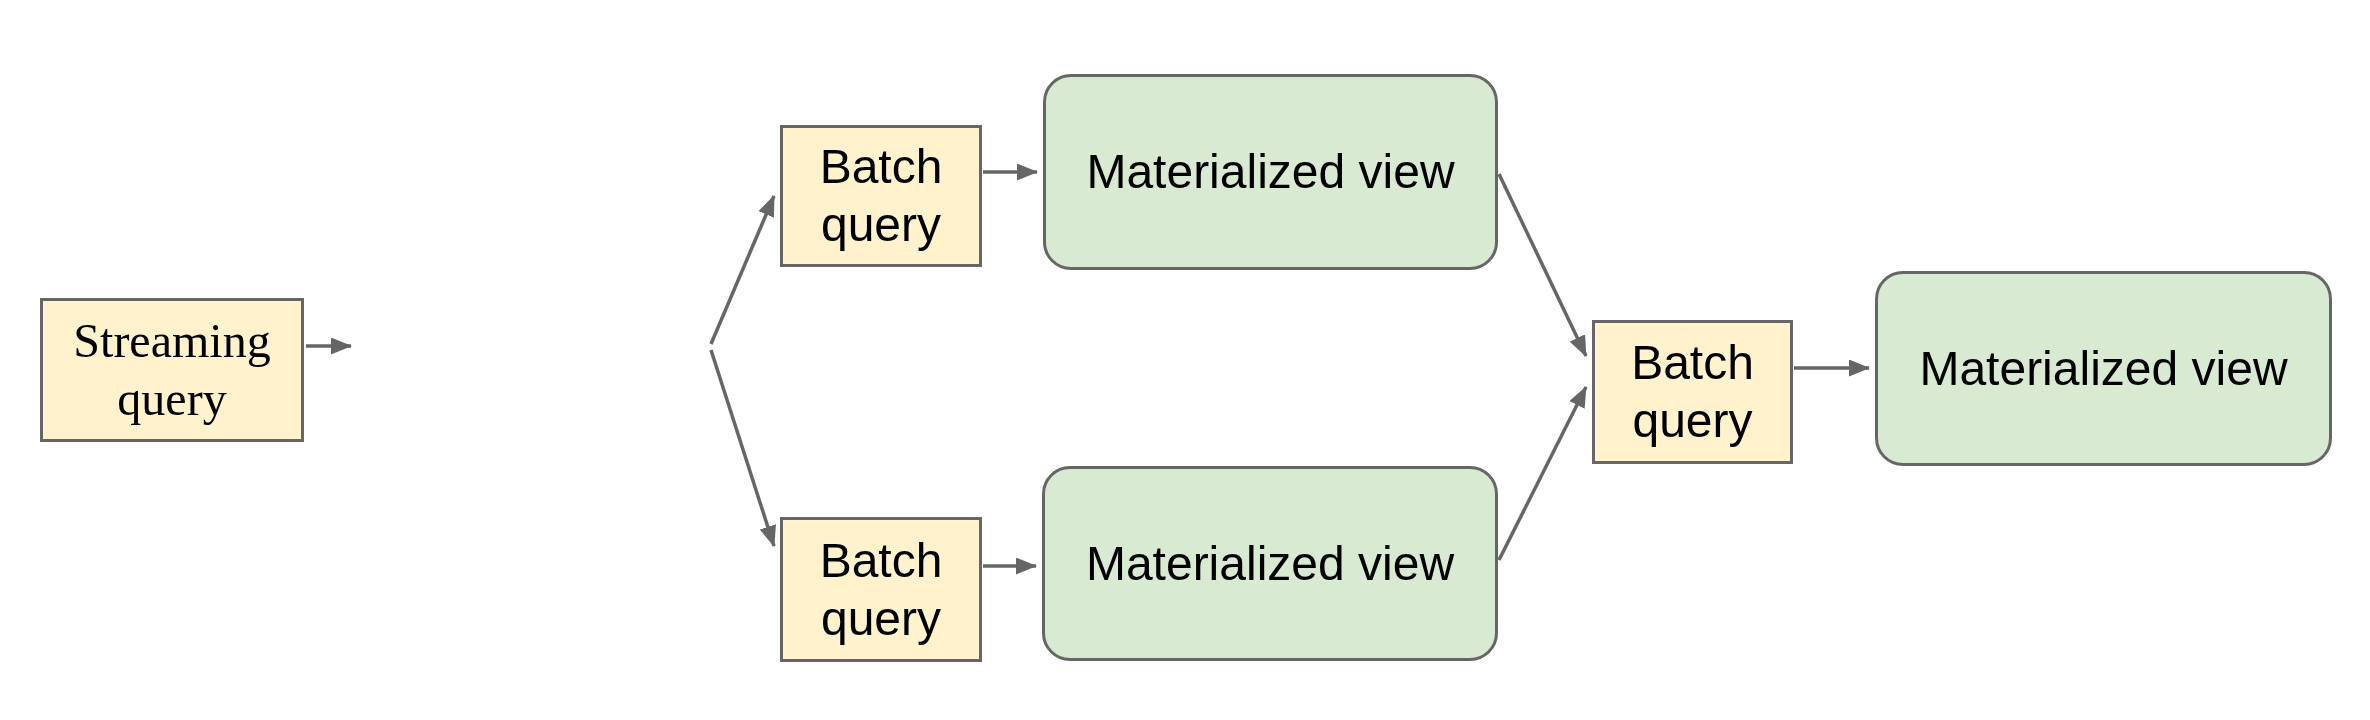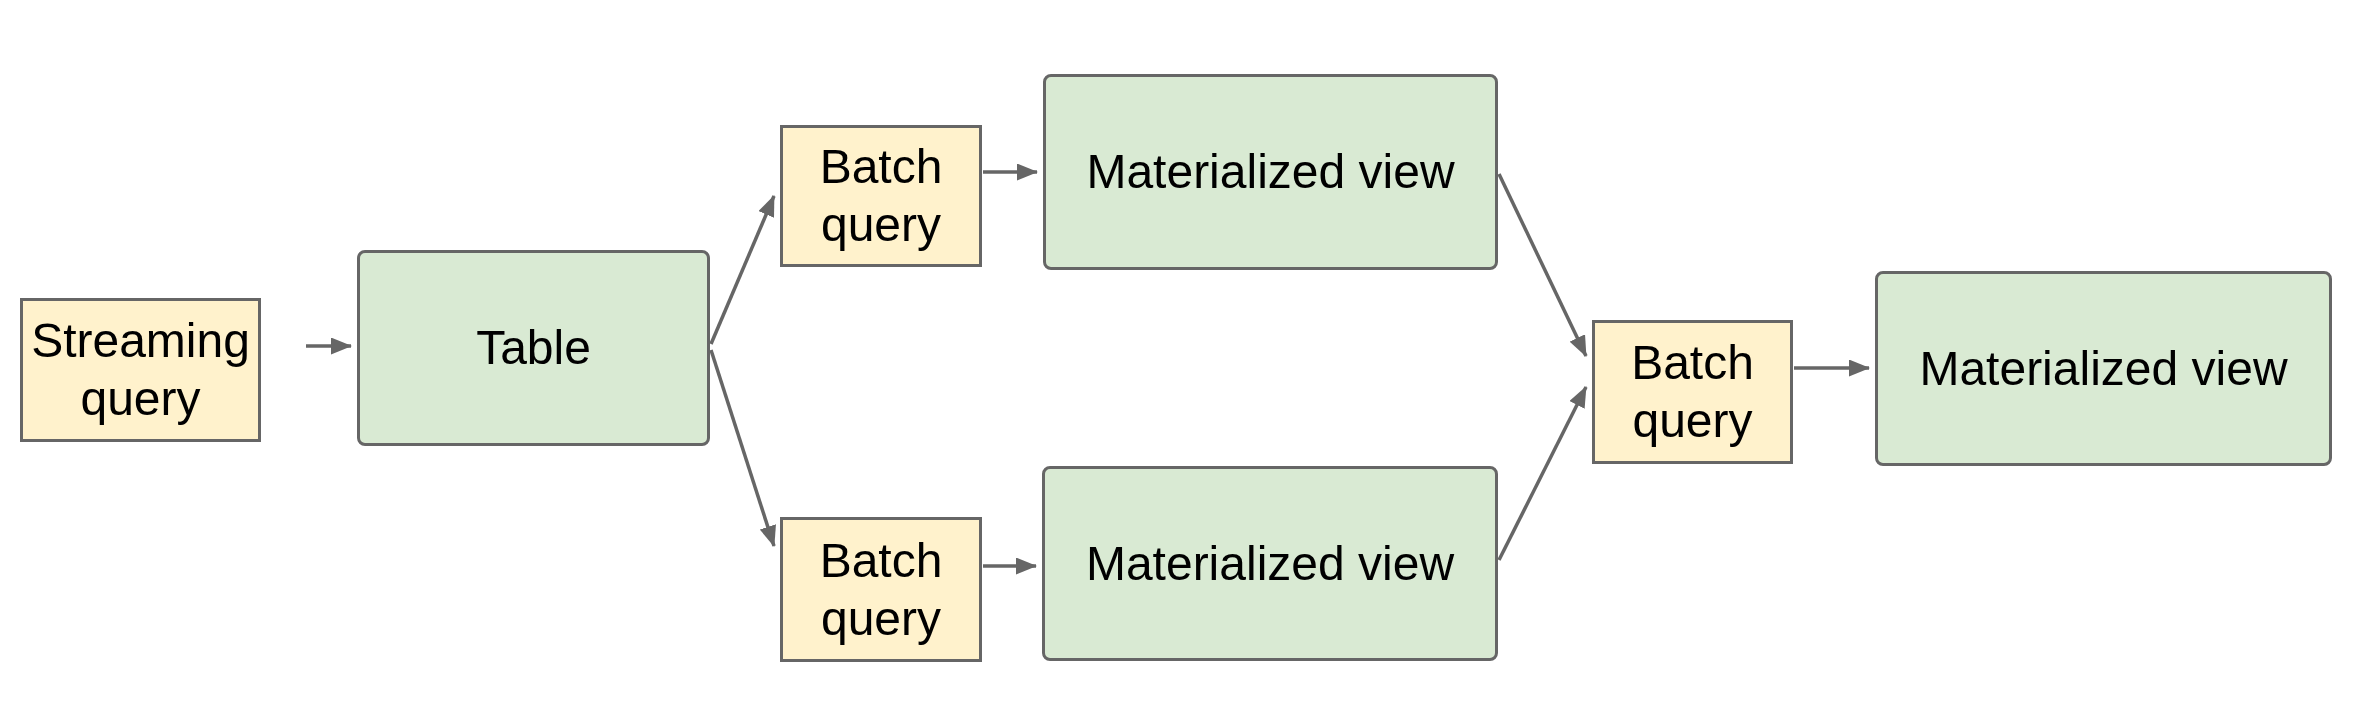--- a/index.html
+++ b/index.html
@@ -36,24 +36,24 @@
     line-height: 1.2;
     padding: 4px 10px;
   }
   .node.query {
     background: var(--query-fill, #fff2cc);
     border-radius: 0;
     margin-top: 24px;
   }
   .node.artifact {
     background: var(--artifact-fill, #d9ead3);
-    border-radius: 8px;
+    border-radius: 28px;
   }
   
-  #n-streaming-query   { left: 20px;   top: 274px; width: 241px; height: 144px; }
+  #n-streaming-query   { left: 40px;   top: 274px; width: 264px; height: 144px; font-family: Liberation Serif, serif; }
   #n-table             { left: 357px;  top: 250px; width: 353px; height: 196px; }
   #n-batch-query-top   { left: 780px;  top: 101px; width: 202px; height: 142px; }
   #n-mv-top            { left: 1043px; top: 74px;  width: 455px; height: 196px; }
   #n-batch-query-bottom{ left: 780px;  top: 493px; width: 202px; height: 145px; }
   #n-mv-bottom         { left: 1042px; top: 466px; width: 456px; height: 195px; }
   #n-batch-query-right { left: 1592px; top: 296px; width: 201px; height: 144px; }
   #n-mv-right          { left: 1875px; top: 271px; width: 457px; height: 195px; }
   .edge-line {
     stroke: var(--arrow, #666666);
     stroke-width: 3.5;
@@ -78,23 +78,20 @@
     <line class="edge-line" x1="983" y1="566" x2="1036" y2="566" marker-end="url(#arrowhead)" stroke="#666666"></line>
     <line class="edge-line" x1="1499" y1="174" x2="1586" y2="356" marker-end="url(#arrowhead)" stroke="#666666"></line>
     <line class="edge-line" x1="1499" y1="560" x2="1586" y2="387" marker-end="url(#arrowhead)" stroke="#666666"></line>
     <line class="edge-line" x1="1794" y1="368" x2="1869" y2="368" marker-end="url(#arrowhead)" stroke="#666666"></line>
   </svg>
 
   <div id="n-streaming-query" class="node query">
     <span>Streaming query</span>
   </div>
 
-  <div id="n-table" class="node artifact">
-    <span>Table</span>
-  </div>
 
   <div id="n-batch-query-top" class="node query">
     <span>Batch query</span>
   </div>
 
   <div id="n-mv-top" class="node artifact">
     <span>Materialized view</span>
   </div>
 
   <div id="n-batch-query-bottom" class="node query">

